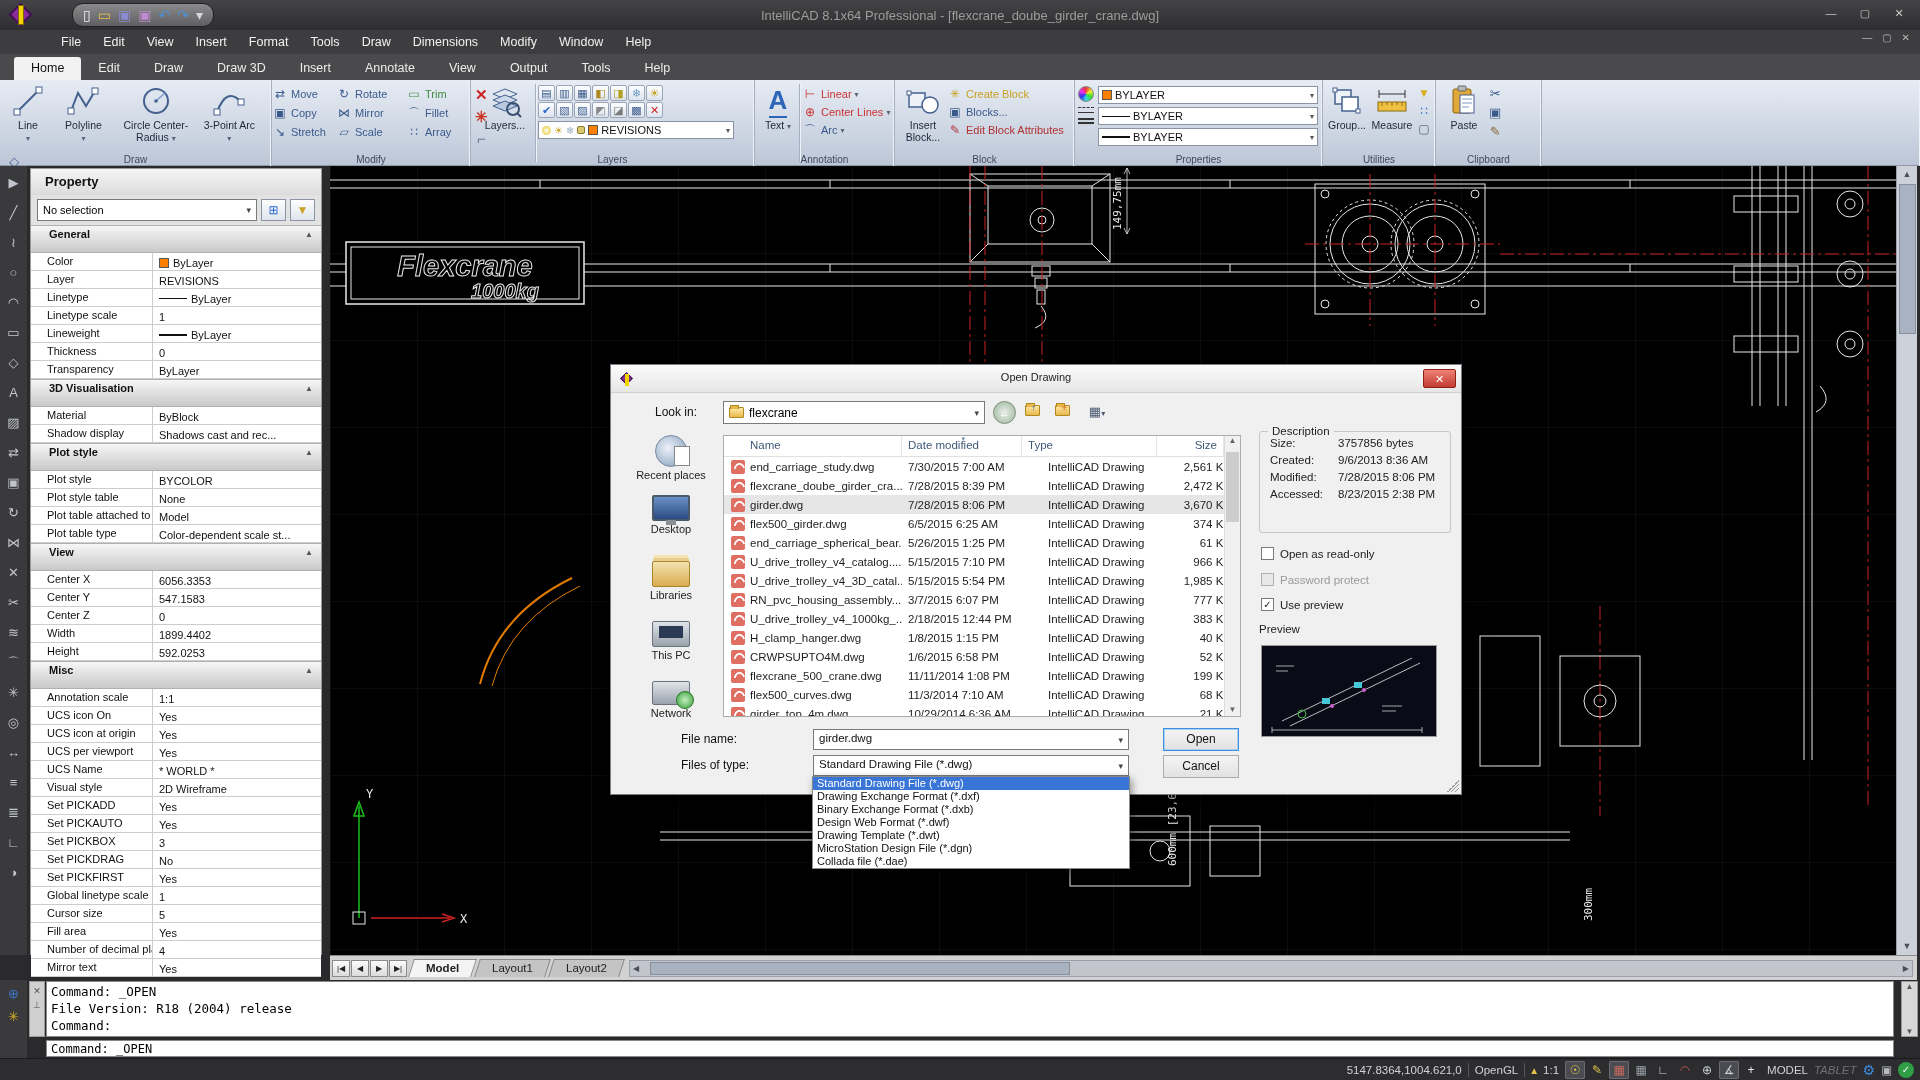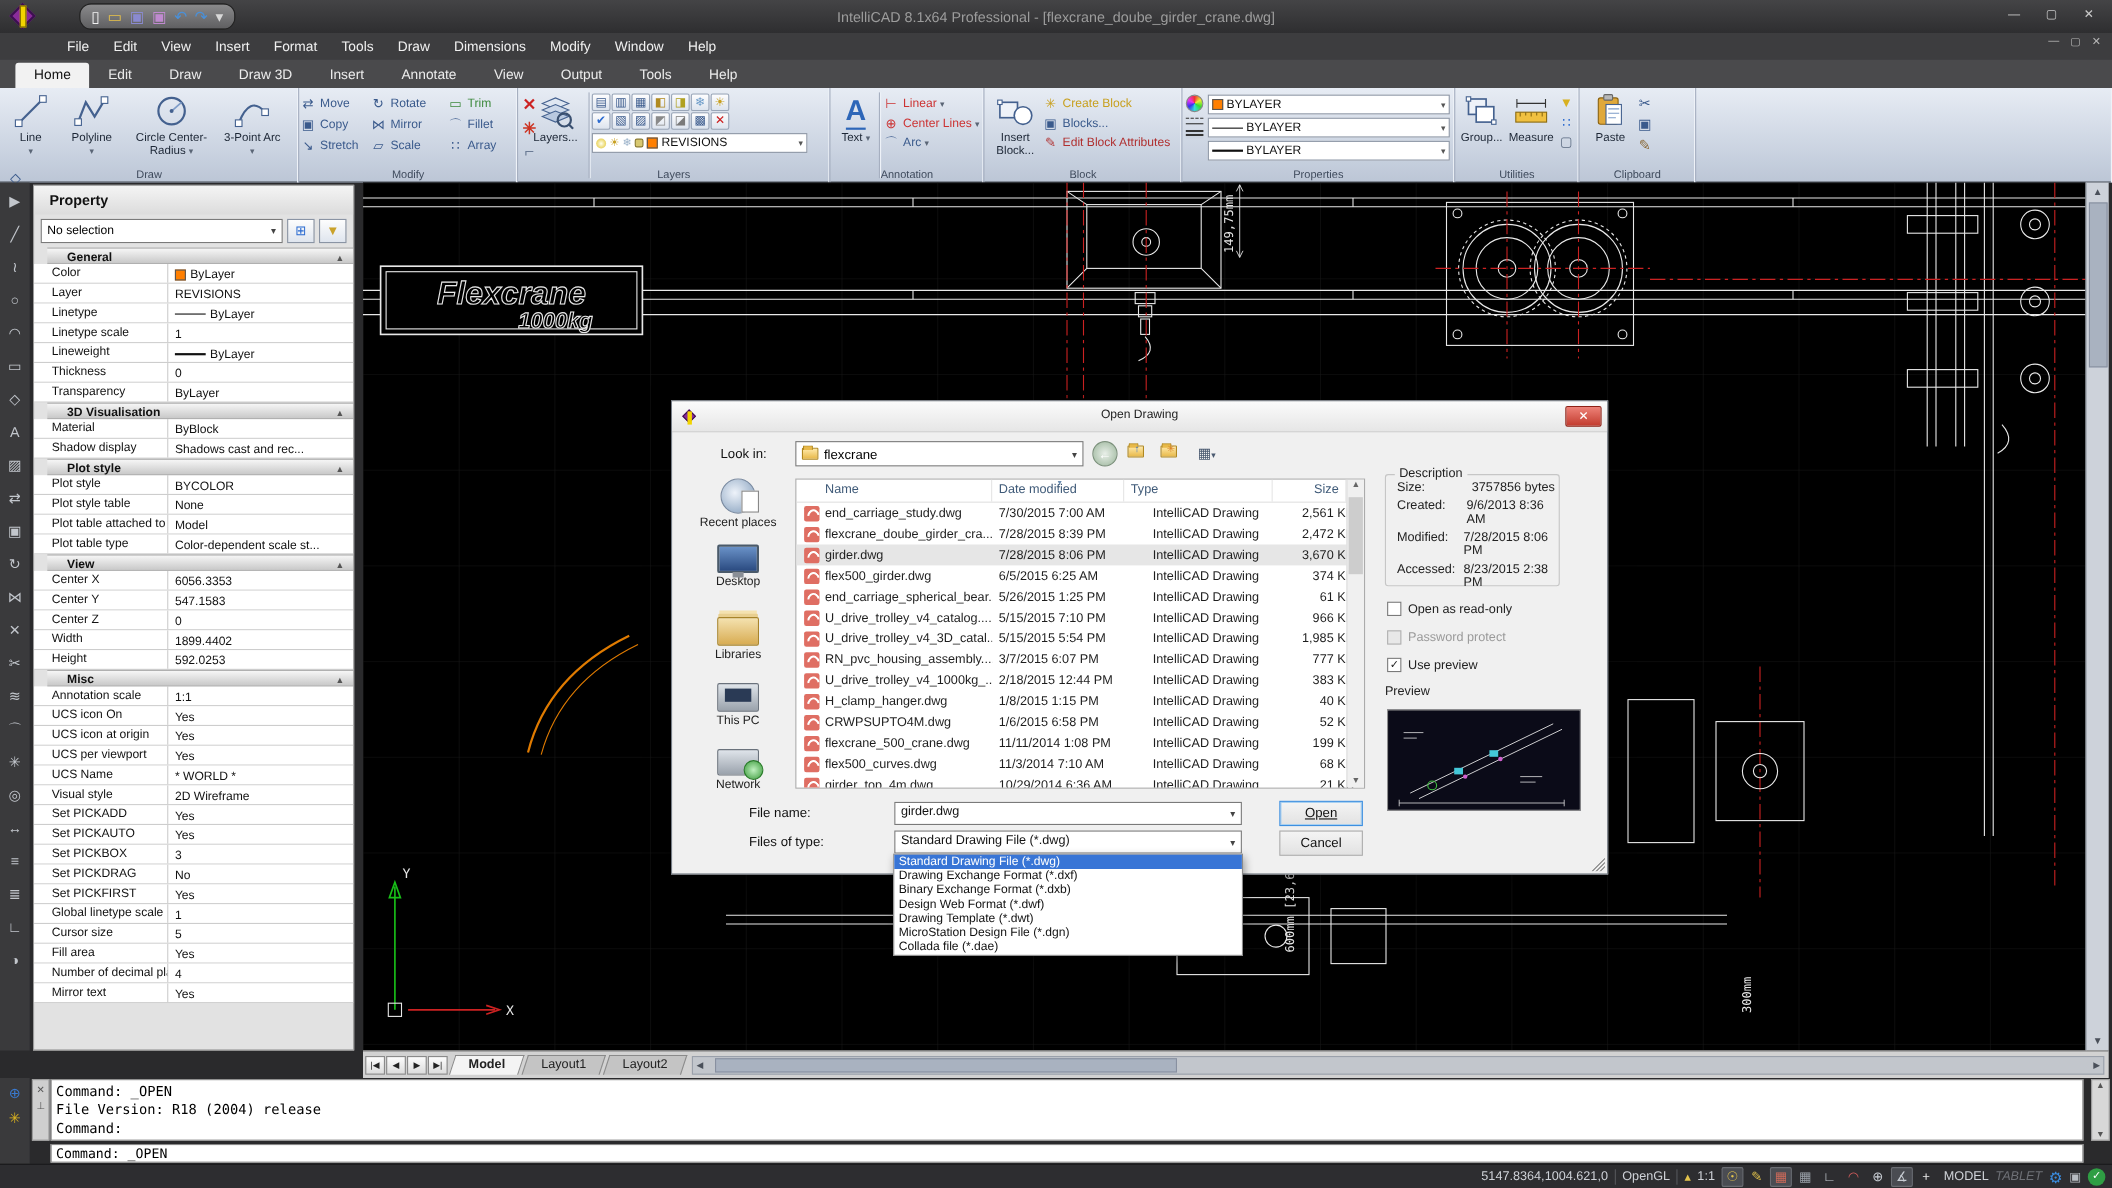--- a/index.html
+++ b/index.html
@@ -56,21 +56,21 @@
   .lefttools { position:absolute; left:0; top:166px; width:27px; height:789px; background:#3a3a3c; display:flex; flex-direction:column; align-items:center; padding-top:2px; }
   .lt { width:22px; height:30px; color:#c2c6cc; font-size:13px; text-align:center; line-height:30px; }
 
   
   .prop { position:absolute; left:30px; top:168px; width:292px; height:787px; background:#e2e2e2; border:1px solid #9a9a9a; font-size:11px; }
   .prop-title { height:26px; font-weight:bold; font-size:13px; color:#111; padding:5px 4px 0 14px; background:linear-gradient(#f4f4f4,#dcdcdc); }
   .prop-combo-row { display:flex; gap:4px; padding:4px 6px; align-items:center; }
   .prop-combo { flex:1; height:22px; background:#fff; border:1px solid #7a7a7a; display:flex; align-items:center; padding:0 5px; }
   .prop-combo .car { margin-left:auto; color:#444; font-size:9px; }
   .pbtn { width:25px; height:22px; background:linear-gradient(#fdfdfd,#dfe5ee); border:1px solid #8a94a4; text-align:center; line-height:21px; font-size:12px; }
-  .psec-h { height:15px; background:linear-gradient(#f6f6f6,#c9c9c9); border:1px solid #b0b0b0; border-left:none; border-right:none; font-weight:bold; padding:2px 4px 0 18px; position:relative; color:#111;margin-left:12px; }
+  .psec-h { height:28px; background:linear-gradient(#f6f6f6,#c9c9c9); border:1px solid #b0b0b0; border-left:none; border-right:none; font-weight:bold; padding:2px 4px 0 18px; position:relative; color:#111; }
   .psec-h .col-arrow { position:absolute; right:8px; top:4px; font-size:8px; color:#555; }
   .prow { display:flex; height:18px; border-bottom:1px solid #cdcdcd; background:#fff; }
   .prow .plab { width:122px; padding:2px 2px 0 16px; border-right:1px solid #cdcdcd; color:#111; overflow:hidden; white-space:nowrap; }
   .prow .pval { flex:1; padding:2px 2px 0 6px; color:#111; display:flex; align-items:center; gap:4px; overflow:hidden; white-space:nowrap; }
   .row-icon.ri-swatch { width:10px; height:10px; background:#ff7f00; border:1px solid #555; flex:none; }
   .row-icon.ri-line { width:28px; height:1px; background:#111; flex:none; }
   .row-icon.ri-linethin { width:28px; height:2px; background:#111; flex:none; }
 
   
   .draw-area { position:absolute; left:330px; top:166px; width:1566px; height:789px; background:#000; }
@@ -157,27 +157,27 @@
   .fc.size { width:62px; text-align:right; padding-right:8px; }
   .flist-scroll { position:absolute; right:0; top:0; width:16px; height:100%; background:#f0f0f0; border-left:1px solid #dcdcdc; font-size:8px; color:#666; text-align:center; }
   .flist-scroll .th { position:absolute; left:1px; top:16px; width:13px; height:70px; background:#cdcdcd; }
   .flist-scroll .du { position:absolute; bottom:2px; left:0; right:0; }
 
   .fnrow { position:absolute; left:0; width:100%; font-size:12px; color:#111; }
   .fnrow .lab { position:absolute; left:70px; top:3px; }
   .fcombo { position:absolute; left:202px; top:0; width:316px; height:21px; background:#fff; border:1px solid #7a7a7a; font-size:11.5px; padding:2px 5px 0; }
   .fcombo .car { position:absolute; right:5px; top:5px; font-size:9px; color:#444; }
   .dbtn { position:absolute; left:552px; width:76px; height:23px; background:linear-gradient(#f4f4f4,#e2e2e2); border:1px solid #ababab; text-align:center; font-size:12px; line-height:21px; color:#111; }
-  .dbtn.focus { border:1px solid #3d8fe0; box-shadow:0 0 0 1px #a8d0f0 inset;text-decoration:underline; }
+  .dbtn.focus { border:1px solid #3d8fe0; box-shadow:0 0 0 1px #a8d0f0 inset; }
 
   .ftype-dd { position:absolute; left:812px; top:776px; width:318px; background:#fff; border:1px solid #8a8a8a; z-index:60; box-shadow:2px 3px 8px rgba(0,0,0,.4); }
   .ftype-dd .opt { height:13px; font-size:11px; line-height:13px; padding:0 4px; color:#111; white-space:nowrap; }
   .ftype-dd .opt.selected { background:#3875d6; color:#fff; }
 
-  .descbox { position:absolute; left:648px; top:66px; width:159px; height:102px; border:1px solid #c6c6c6; border-radius:3px; }
+  .descbox { position:absolute; left:648px; top:66px; width:192px; height:102px; border:1px solid #c6c6c6; border-radius:3px; }
   .descbox .leg { position:absolute; left:8px; top:-7px; background:#f0f0f0; padding:0 4px; font-size:11.5px; color:#222; }
   .drow { display:flex; font-size:11.5px; color:#222; padding:5px 0 0 10px; }
   .drow .dl { width:68px; }
   .chkrow { position:absolute; left:650px; font-size:11.5px; color:#222; display:flex; align-items:center; gap:6px; }
   .chk { width:13px; height:13px; background:#fff; border:1px solid #7a7a7a; text-align:center; line-height:12px; font-size:10px; color:#222; }
   .chkrow.disabled { color:#9a9a9a; }
   .chkrow.disabled .chk { background:#e8e8e8; border-color:#b0b0b0; }
   .prevlab { position:absolute; left:648px; top:258px; font-size:11.5px; color:#222; }
   .prevbox { position:absolute; left:650px; top:280px; width:176px; height:92px; background:#0b0b18; border:1px solid #9a9a9a; }
   .grip { position:absolute; right:2px; bottom:2px; width:12px; height:12px;

